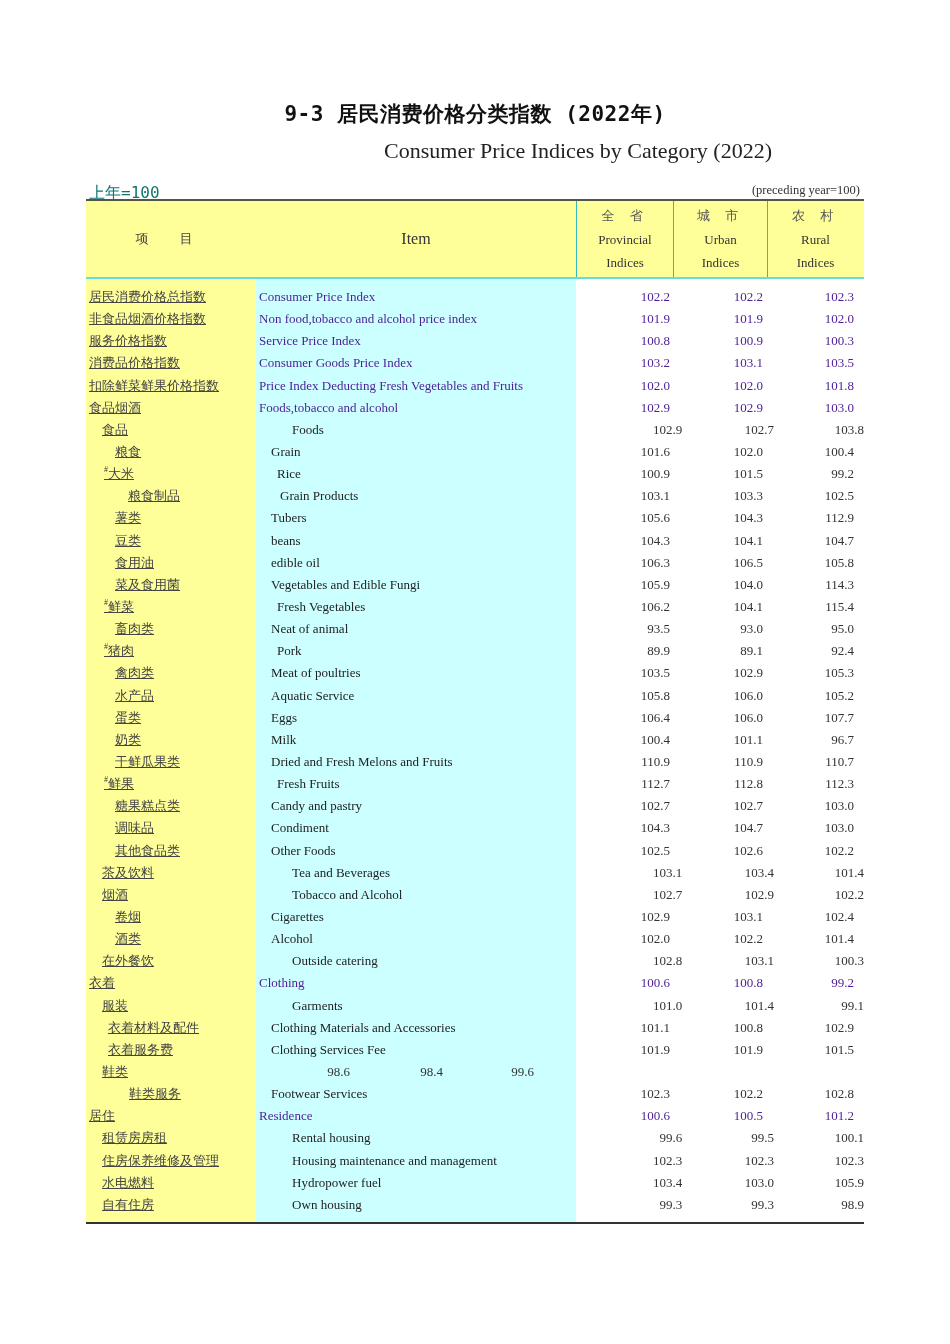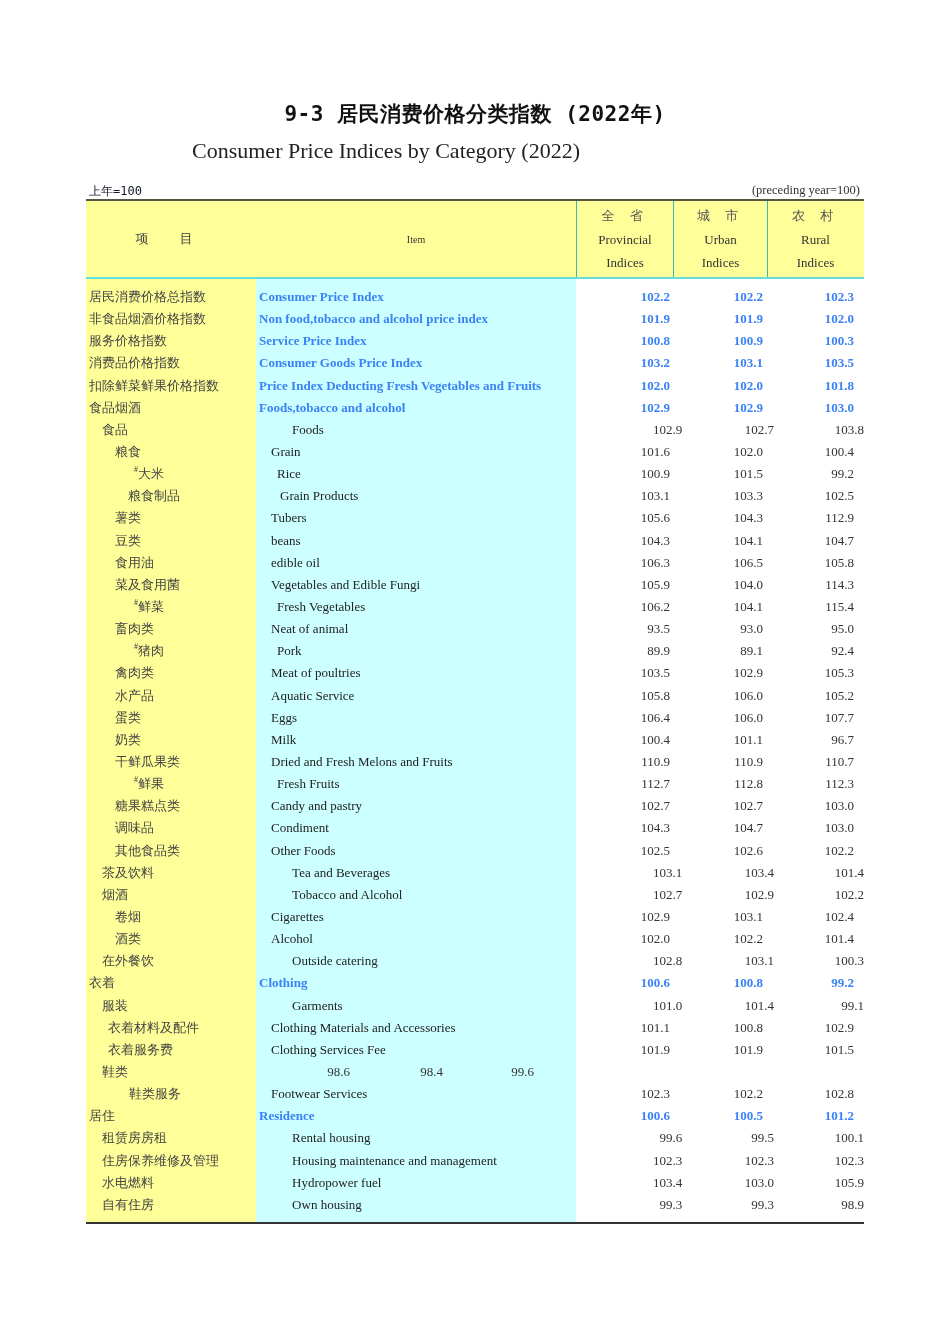--- a/index.html
+++ b/index.html
@@ -1,45 +1,45 @@
 <!DOCTYPE html>
 <html><head>
 <meta charset="utf-8">
 <style>
   html, body { margin: 0; padding: 0; background: #ffffff; }
   body { width: 950px; height: 1344px; position: relative; font-family: "Liberation Serif", "DejaVu Serif", serif; color: #222; }
   .title-cn { position: absolute; top: 100px; left: 0; width: 950px; text-align: center; font-family: "DejaVu Sans Mono", "Liberation Mono", monospace; font-weight: bold; font-size: 21px; color: #111; letter-spacing: 0.5px; }
-  .title-en { position: absolute; top: 138px; left: 0; width: 772px; text-align: center; font-size: 22px; color: #222; }
-  .unit-cn { position: absolute; top: 183px; left: 89px; font-size: 12px; color: #0f172a; font-family: "DejaVu Sans Mono", "Liberation Mono", monospace; }
+  .title-en { position: absolute; top: 138px; left: 0; width: 772px; text-align: right; font-size: 22px; color: #222; }
+  .unit-cn { position: absolute; top: 183px; left: 89px; font-size: 16px; color: #0f766e; font-family: "DejaVu Sans Mono", "Liberation Mono", monospace; }
   .unit-en { position: absolute; top: 183px; right: 90px; font-size: 12.5px; color: #333; }
   .table-wrap { position: absolute; top: 199px; left: 86px; width: 778px; }
   .top-rule { height: 2px; background: #555544; }
   .header { display: flex; height: 76px; background: #ffff99; border-bottom: 2px solid #66dddd; }
   .h-cn { width: 170px; display: flex; align-items: center; justify-content: center; font-size: 13px; color: #444; letter-spacing: 14px; }
-  .h-en { width: 320px; display: flex; align-items: center; justify-content: center; font-size: 10px; color: #333; }
+  .h-en { width: 320px; display: flex; align-items: center; justify-content: center; font-size: 16px; color: #333; }
   .h-val { display: flex; flex-direction: column; align-items: center; justify-content: space-around; font-size: 13px; color: #333; border-left: 1.5px solid #33bbbb; padding: 2px 0; }
   .h-val .cn { letter-spacing: 6px; color: #555; }
   .h-val.c1 { width: 96px; }
   .h-val.c2 { width: 93px; }
   .h-val.c3 { width: 95px; }
   .body { position: relative; padding-top: 7px; padding-bottom: 6px; }
   .bg-cn { position: absolute; top: 0; bottom: 0; left: 0; width: 170px; background: #ffff99; }
   .bg-en { position: absolute; top: 0; bottom: 0; left: 170px; width: 320px; background: #ccffff; }
   .row { position: relative; display: flex; height: 22.15px; align-items: center; font-size: 13px; }
-  .row .cn { width: 170px; box-sizing: border-box; padding-left: 3px; color: #444; white-space: nowrap; }
+  .row .cn { width: 170px; box-sizing: border-box; padding-left: 3px; color: #444; white-space: nowrap; text-decoration: underline; }
   .row .en { width: 320px; box-sizing: border-box; padding-left: 3px; color: #222; white-space: nowrap; }
   .row .v { text-align: right; color: #333; }
   .row .v1 { width: 94px; }
   .row .v2 { width: 93px; }
   .row .v3 { width: 91px; }
-  .row.bold .en, .row.bold .v { font-weight: bold; color: #3b82f6; }
+  .row.bold .en, .row.bold .v { font-weight: normal; color: #4c1d95; }
   .l0 .cn { padding-left: 3px; } .l0 .en { padding-left: 3px; }
   .l1 .cn { padding-left: 16px; } .l1 .en { padding-left: 19px; margin-left: 19px; }
   .l2 .cn { padding-left: 29px; } .l2 .en { padding-left: 15px; }
-  .l3 .cn { padding-left: 48px; } .l3 .en { padding-left: 21px; }
+  .l3 .cn { padding-left: 18px; } .l3 .en { padding-left: 21px; }
   .l4 .cn { padding-left: 42px; } .l4 .en { padding-left: 24px; }
   .l2b .cn { padding-left: 22px; } .l2b .en { padding-left: 15px; }
   .l3b .cn { padding-left: 43px; } .l3b .en { padding-left: 15px; }
   .mark { font-size: 8px; vertical-align: top; }
   .bottom-rule { height: 2px; background: #333; }
 </style>
 </head>
 <body>
 
 <div class="title-cn">9-3  居民消费价格分类指数 (2022年)</div>

